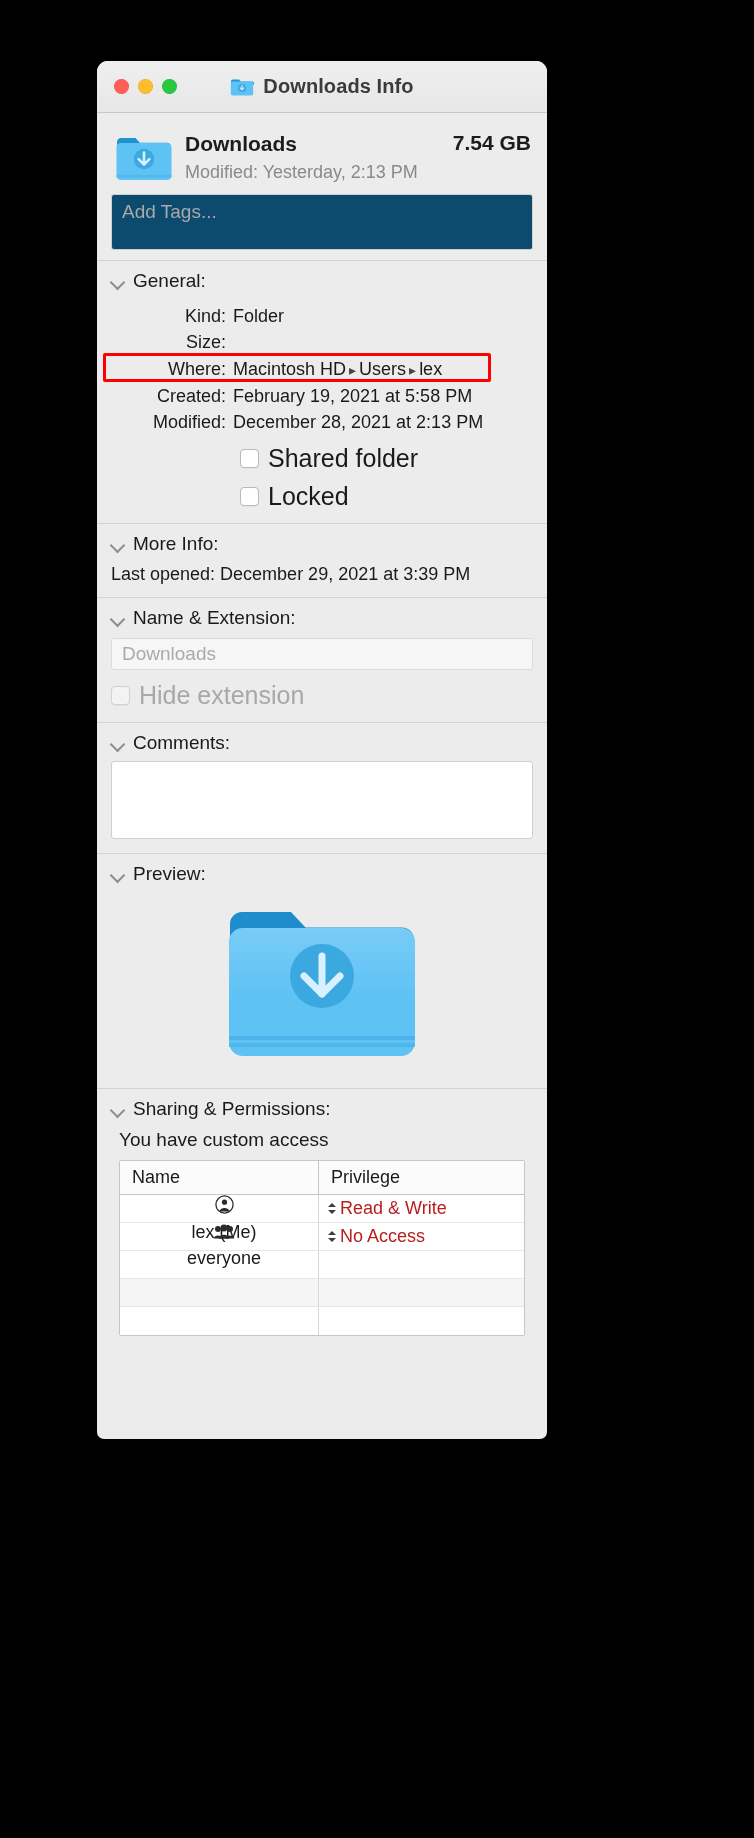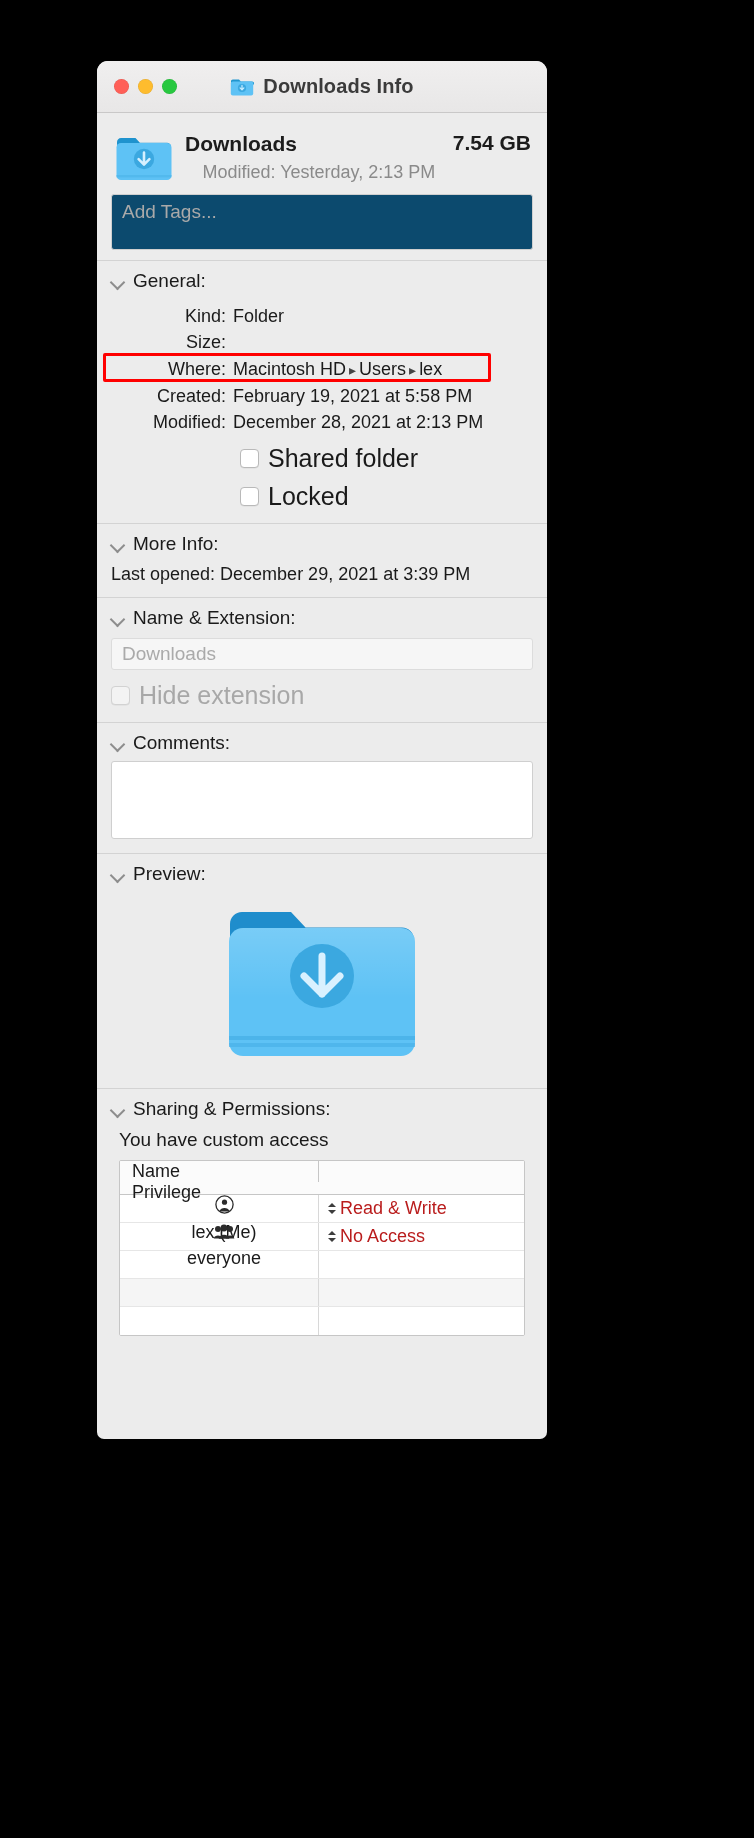--- a/index.html
+++ b/index.html
@@ -54,21 +54,21 @@
     padding: 16px 16px 10px 18px;
     background: #ececec;
   }
   .hdr-icon { width: 58px; height: 50px; position: relative; flex: none; margin-top: 4px; }
   .hdr-mid { flex: 1; padding-left: 12px; padding-top: 2px; }
   .hdr-name {
     font-size: 21px; font-weight: bold; color: #1c1c1c;
     line-height: 1.25;
   }
   .hdr-modified {
-    font-size: 18px; color: #8a8a8a; margin-top: 4px; line-height: 1.25; text-align: center;
+    font-size: 18px; color: #8a8a8a; margin-top: 4px; line-height: 1.25;
   }
   .hdr-size {
     font-size: 21px; font-weight: bold; color: #1c1c1c;
     padding-top: 2px; white-space: nowrap;
   }
 
   
   .tags-field {
     margin: 0 14px 10px 14px;
     height: 56px;
@@ -187,21 +187,20 @@
     border: 1px solid #c6c6c6;
     border-radius: 2px;
     background: #fff;
     overflow: hidden;
   }
   .perm-head {
     display: flex;
     height: 34px;
     background: #fbfbfb;
     border-bottom: 1px solid #c6c6c6;
-    flex-direction: column;
   }
   .perm-head .ph {
     font-size: 18px; color: #1a1a1a;
     display: flex; align-items: center;
     padding-left: 12px;
   }
   .col-name { width: 199px; border-right: 1px solid #c6c6c6; }
   .col-priv { flex: 1; }
 
   .perm-row {

